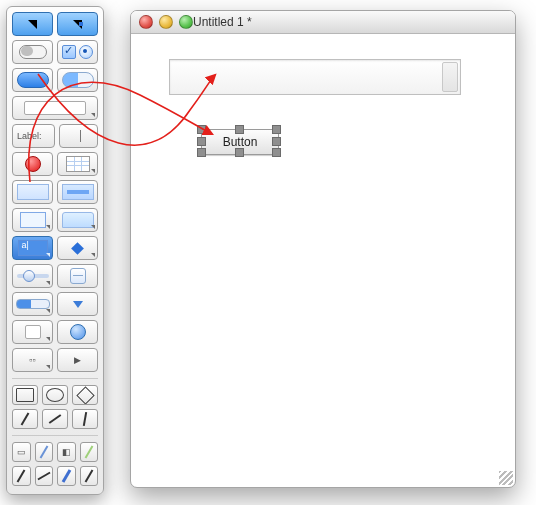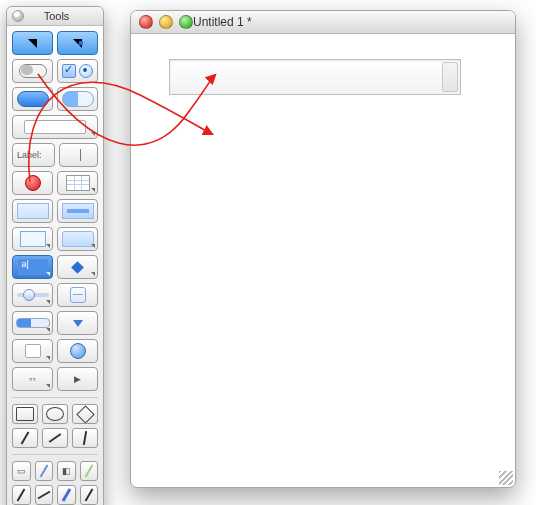--- a/index.html
+++ b/index.html
@@ -87,24 +87,20 @@
   .resize-grip{position:absolute;right:2px;bottom:2px;width:14px;height:14px;background:repeating-linear-gradient(135deg,#bcbcbc 0 2px,transparent 2px 4px);}
 
   
   .overlay{position:absolute;left:0;top:0;width:536px;height:505px;pointer-events:none;}
 </style>
 </head>
 <body>
 <div class="stage">
 
 <div class="tools-window">
-  <div class="tools-titlebar">
-    <span class="tb-dot"></span>
-    <span class="tb-title">Tools</span>
-  </div>
   <div class="tools-body">
 
     <div class="trow">
       <div class="cell sel">
             <span class="g-arrow"></span>
           </div>
       <div class="cell sel">
             <span class="g-arrow2"></span>
           </div>
     </div>
@@ -292,20 +288,33 @@
       <span class="tl green"></span>
     </div>
     <span class="doc-title">Untitled 1 *</span>
   </div>
 
   <div class="canvas">
     <div class="nstextfield">
       <div class="scroll"></div>
     </div>
 
+    <div class="nsbutton-wrap">
+      <div class="nsbutton">
+        <span>Button</span>
+      </div>
+      <span class="handle h-tl"></span>
+      <span class="handle h-t"></span>
+      <span class="handle h-tr"></span>
+      <span class="handle h-l"></span>
+      <span class="handle h-r"></span>
+      <span class="handle h-bl"></span>
+      <span class="handle h-b"></span>
+      <span class="handle h-br"></span>
+    </div>
   </div>
 
   <div class="resize-grip"></div>
 </div>
 
 <svg class="overlay" viewBox="0 0 536 505">
   <defs>
     <marker id="ah" viewBox="0 0 10 10" refX="8" refY="5" markerWidth="7" markerHeight="7" orient="auto-start-reverse">
       <path d="M0 0 L10 5 L0 10 z" fill="#e3201b"></path>
     </marker>

